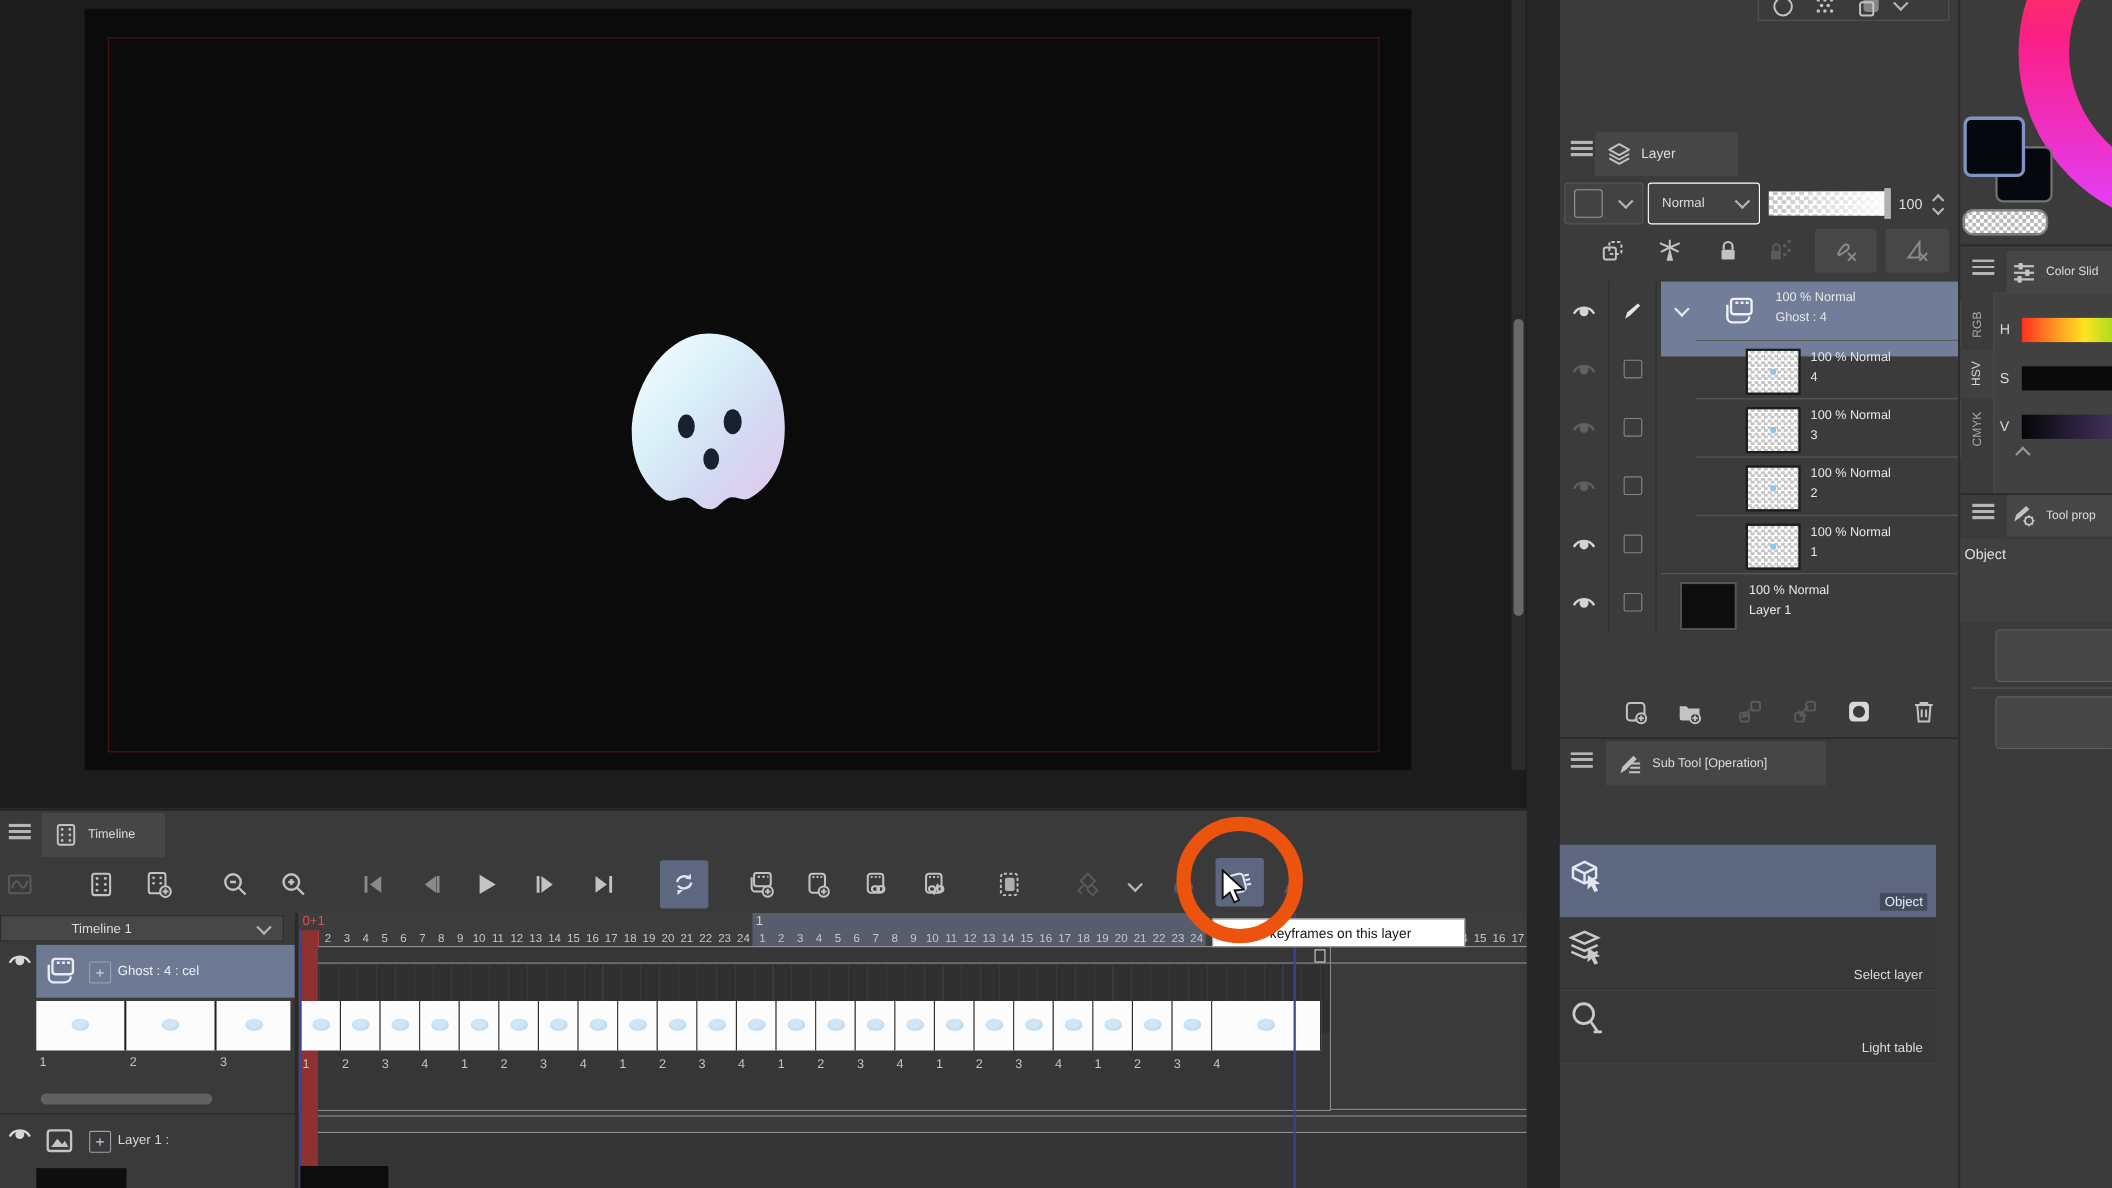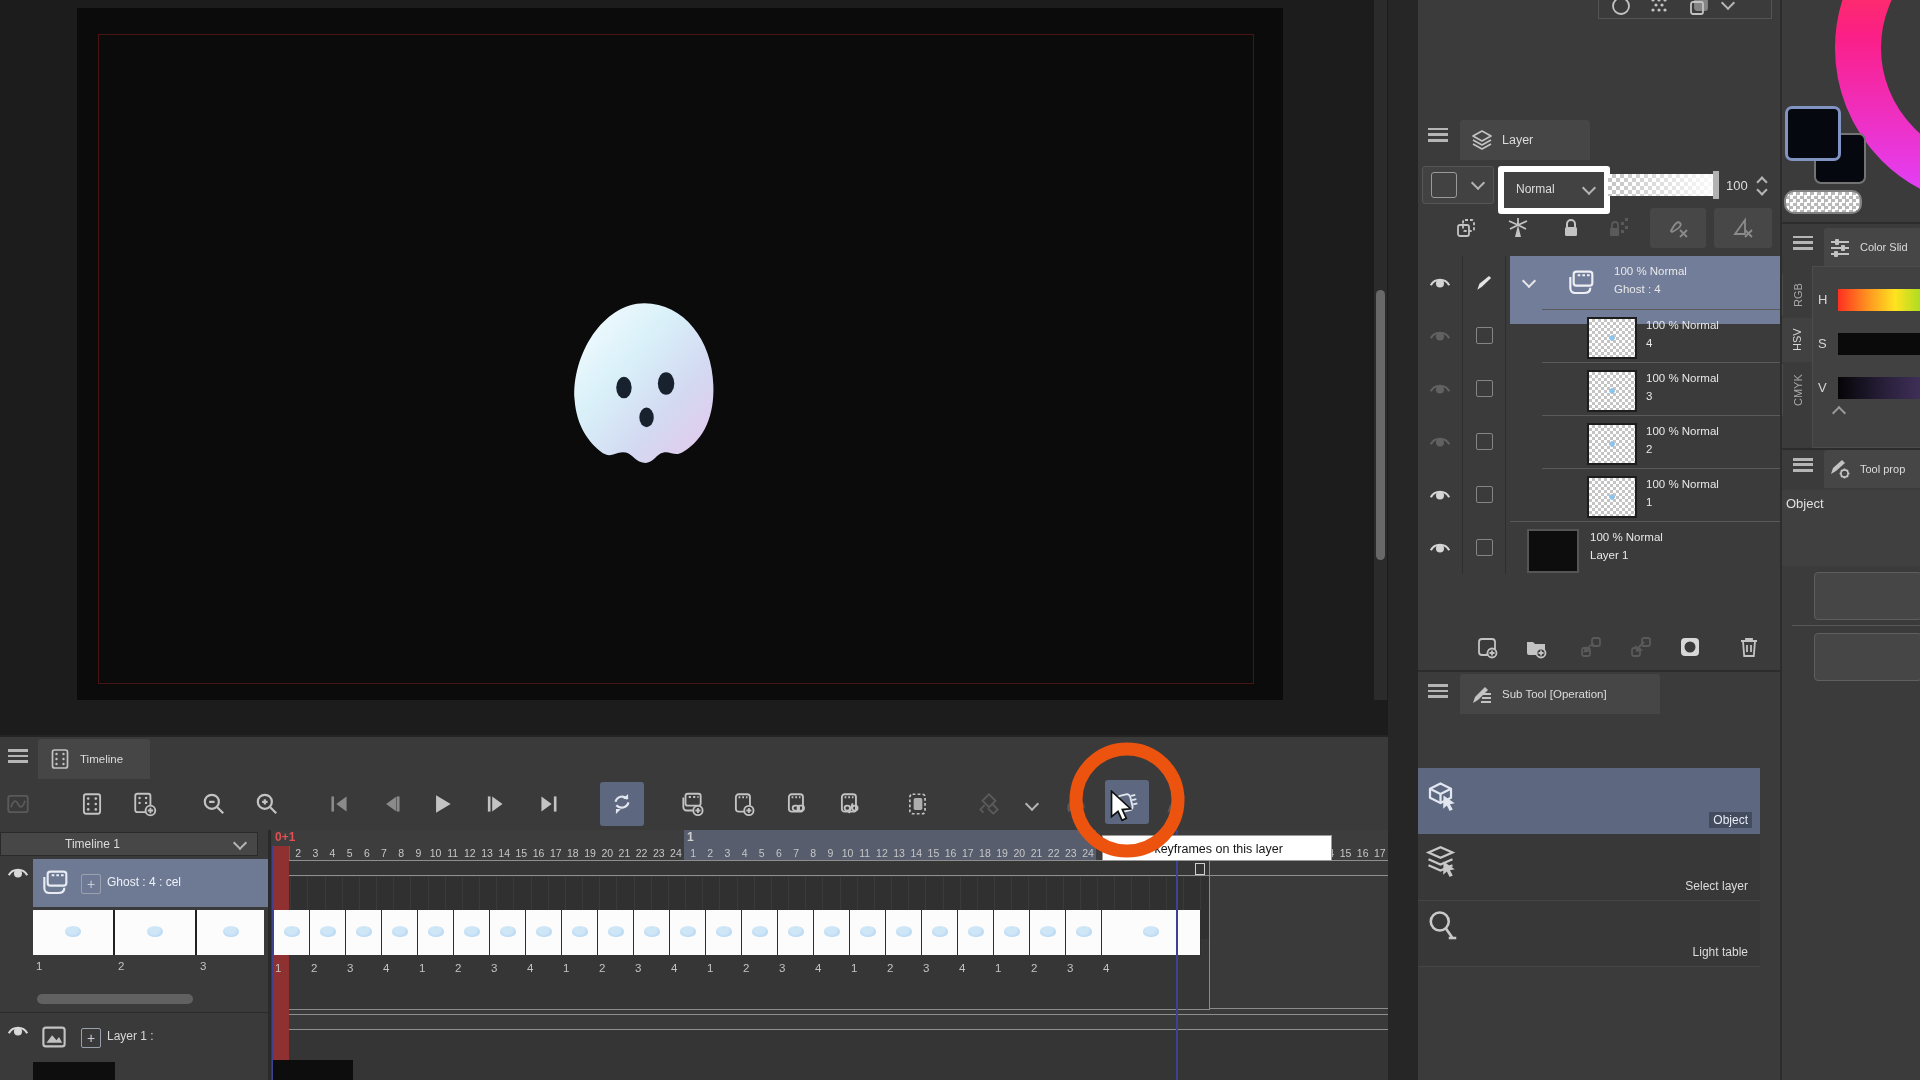--- a/index.html
+++ b/index.html
@@ -54,21 +54,21 @@
   .vtab{position:absolute;left:0;width:30px;display:flex;align-items:center;justify-content:center;
     font-size:11px;color:#a8a8a8;writing-mode:vertical-rl;transform:rotate(180deg);border-right:1px solid #4a4a4a}
   .slrow-lab{position:absolute;left:36px;width:16px;font-size:13px;color:#d5d5d5}
   .slbar{position:absolute;left:56px;width:84px;height:22px}
   
   #timeline{position:absolute;left:0;top:735px;width:1388px;height:345px;background:#3a3a3a;border-top:2px solid #242424;box-sizing:border-box}
   #tl-leftcol{position:absolute;left:0;top:93px;width:268px;height:252px}
   #tl-rt{position:absolute;left:272px;top:93px;width:1116px;height:252px;overflow:hidden}
   .rgroup{position:absolute;top:0;height:30px;width:412px}
   .rgroup.shade{background:#575d6c}
-  .rlabel{position:absolute;left:3px;top:0;font-size:12px;font-weight:bold;color:#cfcfcf}
+  .rlabel{position:absolute;left:3px;top:0;font-size:12px;font-weight:normal;color:#cfcfcf}
   .rlabel.red{color:#e05050}
   .fnum{position:absolute;top:16px;width:18px;height:14px;font-size:10.5px;color:#c6c6c6;text-align:center;line-height:14px}
   .fnum.cur{background:#b13a3a;color:#f2bcbc}
   .kfbar{position:absolute;left:0;width:1116px;height:16px;border-top:1px solid #8f8f8f;border-bottom:1px solid #8f8f8f;box-sizing:border-box}
   .kfmark{position:absolute;left:3px;top:2px;width:8px;height:10px;border:1px solid #cfcfcf}
   .cel{position:absolute;top:80px;height:45px;background:#fcfcfc;border-left:1px solid #2f2f2f;box-sizing:border-box}
   .cel .g{position:absolute;left:50%;top:16px;transform:translateX(-50%);width:16px;height:11px;border-radius:50% 50% 45% 45%;
     background:radial-gradient(ellipse at 45% 35%,#cfe6f7 0 40%,#a9cff0 100%)}
   .celnum{position:absolute;top:132px;font-size:11.5px;color:#c3c3c3}
   .trkhead-plus{position:absolute;width:18px;height:18px;border:1.5px solid #9aa0ad;border-radius:2px;color:#c9cdd8;
@@ -358,32 +358,32 @@
       <svg class="ic24 abs ic" style="left:48px;top:-6px">
           <use href="#i-dots"></use>
         </svg>
       <svg class="ic24 abs ic" style="left:88px;top:-6px">
           <use href="#i-dupe"></use>
         </svg>
       <span class="chev abs" style="left:124px;top:-2px"></span>
     </div>
 
     <div class="hamb abs" style="left:10px;top:128px"></div>
-    <div class="tab abs" style="left:42px;top:120px;width:130px;height:40px">
+    <div class="tab abs" style="left:32px;top:120px;width:130px;height:40px">
       <svg class="ic24 ic">
           <use href="#i-stack"></use>
         </svg>
       <span class="lbl" style="font-size:12.5px">Layer</span>
     </div>
 
     <div class="abs" style="left:4px;top:166px;width:70px;height:36px;background:#424242;border:1px solid #565656;border-radius:3px">
       <div class="abs" style="left:8px;top:5px;width:24px;height:24px;border:1.5px solid #9a9a9a;border-radius:3px"></div>
       <span class="chev abs" style="right:10px;top:11px"></span>
     </div>
-    <div class="abs" style="left:80px;top:166px;width:100px;height:36px;background:#424242;border:6px solid #ffffff;border-radius:3px">
+    <div class="abs" style="left:80px;top:166px;width:100px;height:36px;background:#424242;border:1px solid #ffffff;border-radius:3px">
       <span class="txt abs" style="left:12px;top:10px;font-size:12px;color:#ddd">Normal</span>
       <span class="chev abs" style="right:10px;top:11px"></span>
     </div>
     <div class="abs checker" style="left:190px;top:174px;width:108px;height:22px;background-image:linear-gradient(to right,rgba(255,255,255,.15),rgba(255,255,255,.95)),conic-gradient(#b9b9b9 25%,#fff 0 50%,#b9b9b9 0 75%,#fff 0);background-size:100% 100%,8px 8px">
       <div class="abs" style="right:-3px;top:-3px;width:6px;height:28px;background:#b2b2b2"></div>
     </div>
     <span class="txt abs" style="left:308px;top:178px;font-size:13px;color:#ddd">100</span>
     <span class="chev up abs" style="left:340px;top:178px;width:6px;height:6px"></span>
     <span class="chev abs" style="left:340px;top:186px;width:6px;height:6px"></span>
 

